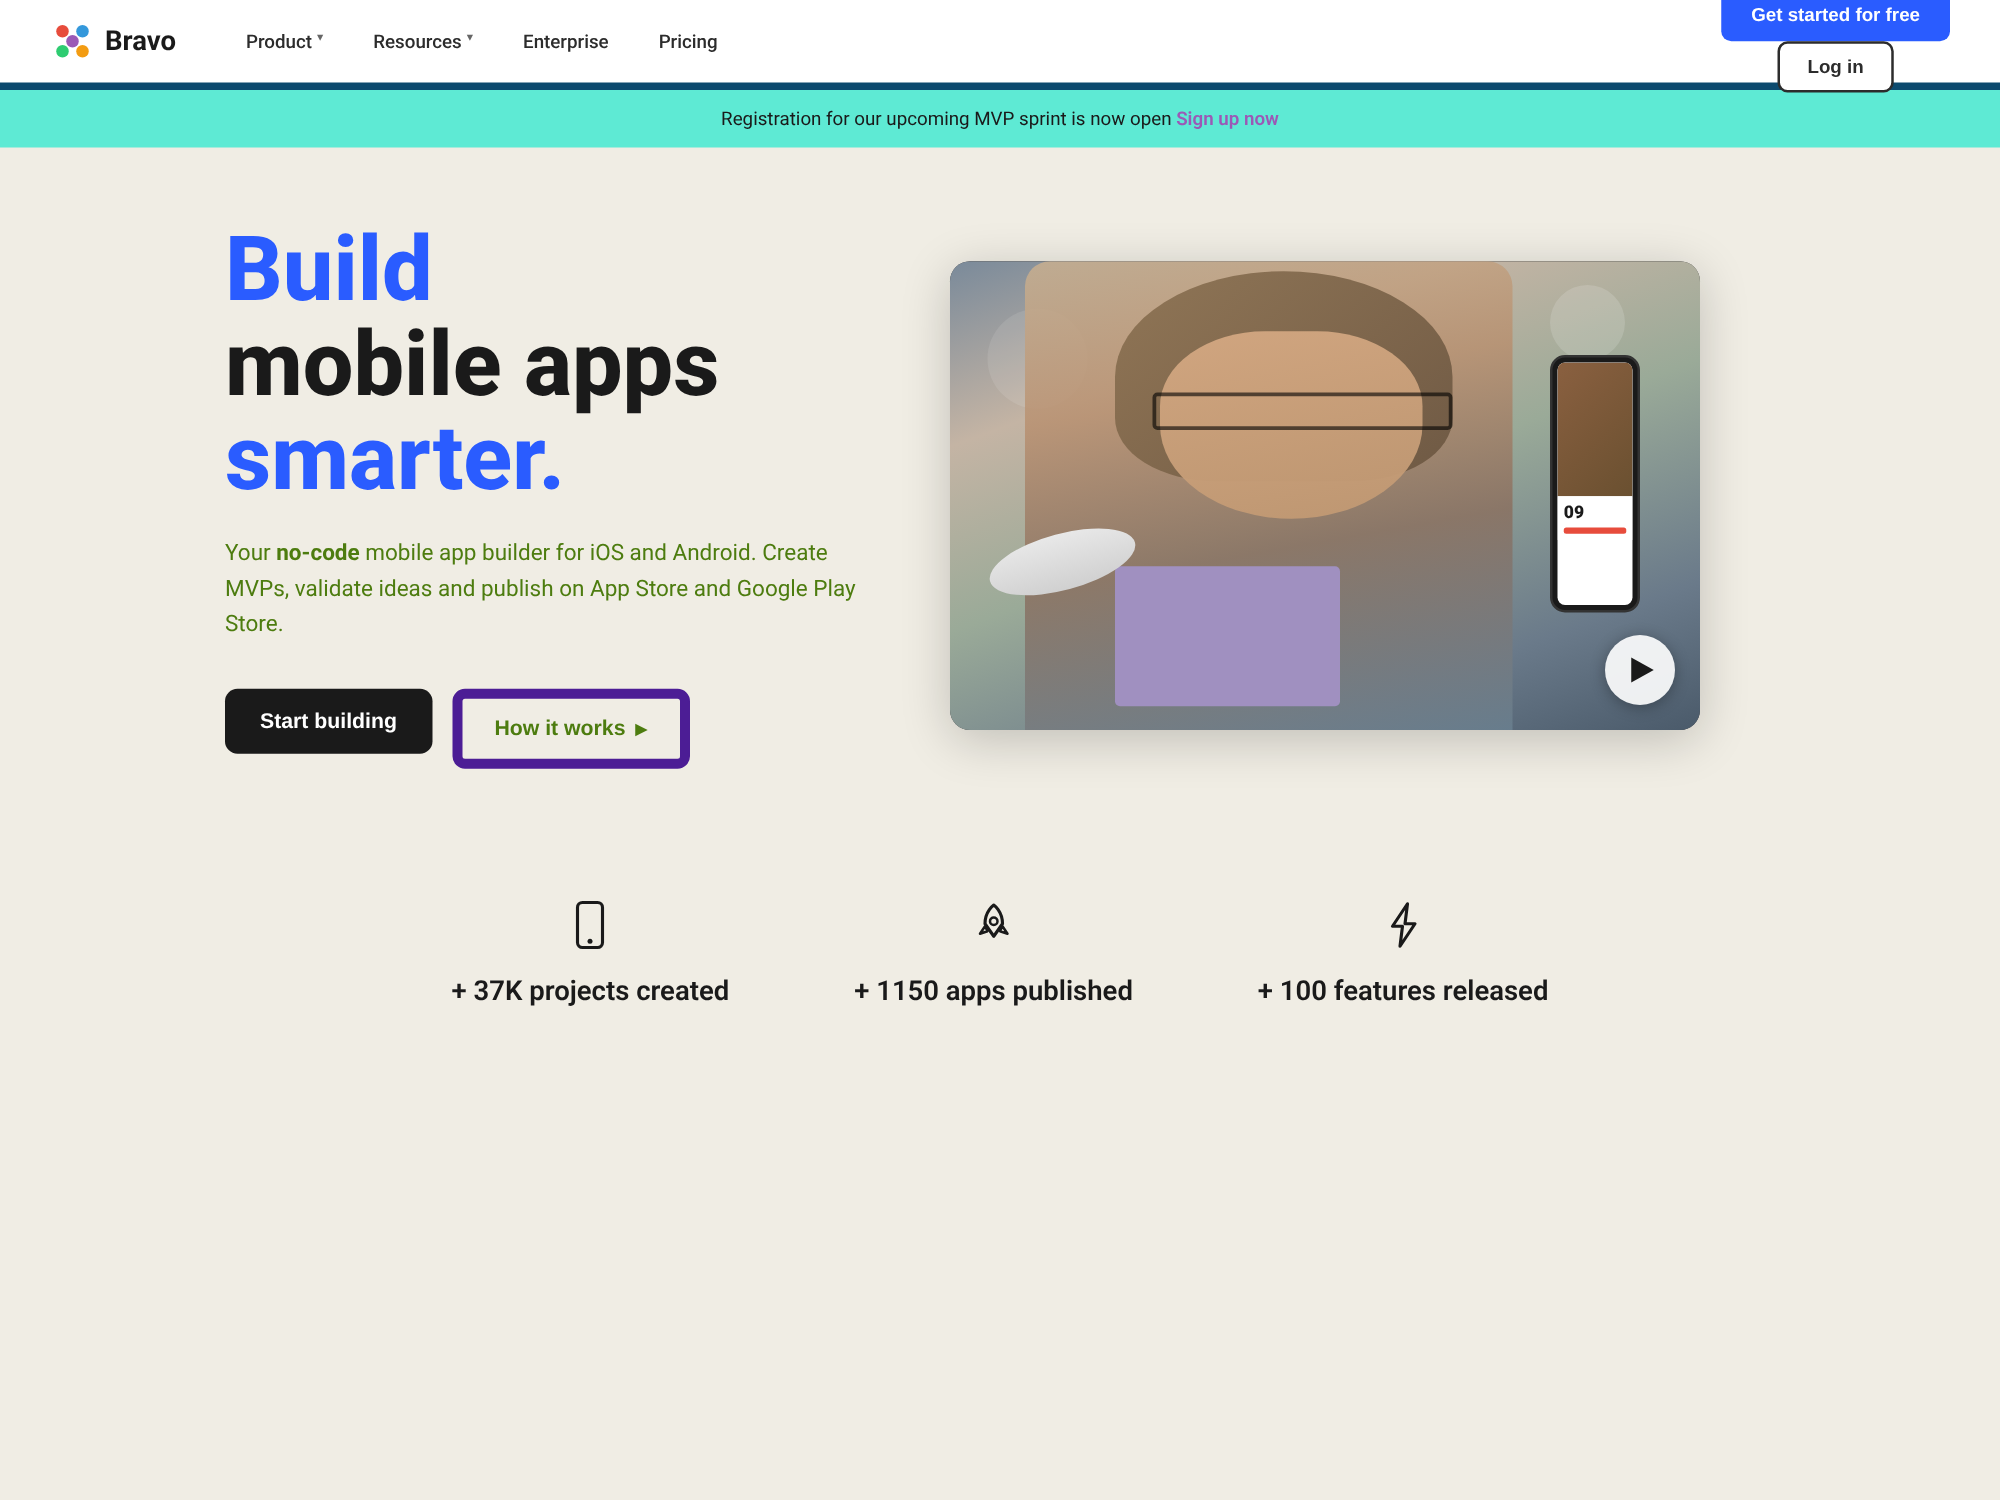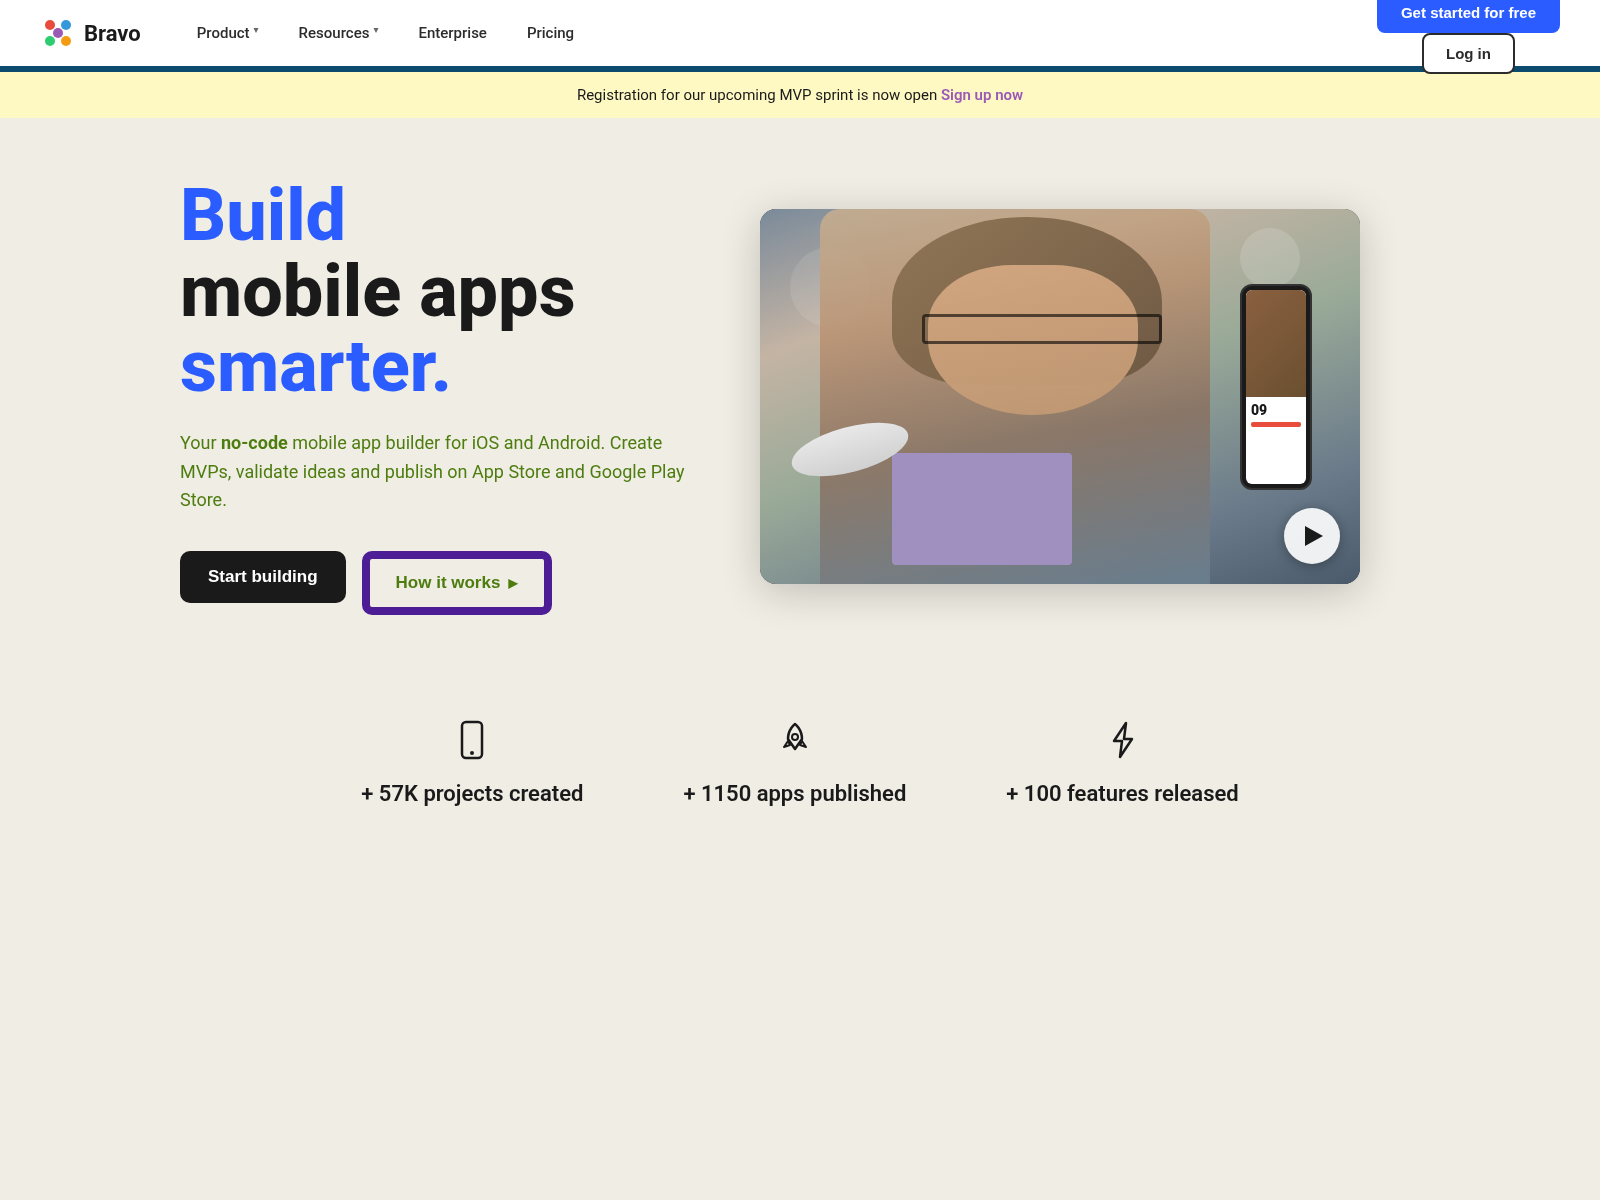--- a/index.html
+++ b/index.html
@@ -79,21 +79,21 @@
       padding: 10px 22px;
       border-radius: 8px;
       font-size: 15px;
       font-weight: 600;
       cursor: pointer;
       text-align: right;
     }
 
     
     .announcement-banner {
-      background: #fef9c3;
+      background: #5eead4;
       text-align: center;
       padding: 14px 40px;
       font-size: 15px;
       color: #1a1a1a;
     }
     .announcement-banner a {
       color: #9b59b6;
       font-weight: 600;
       text-decoration: none;
       cursor: pointer;
@@ -342,21 +342,21 @@
 
 <section class="stats-section">
 
   <div class="stat-item">
     <div class="stat-icon">
       <svg class="icon-svg" viewBox="0 0 42 42" fill="none" xmlns="http://www.w3.org/2000/svg">
         <rect x="11" y="3" width="20" height="36" rx="4" ry="4" stroke="#1a1a1a" stroke-width="2.5" fill="none"></rect>
         <circle cx="21" cy="34" r="2" fill="#1a1a1a"></circle>
       </svg>
     </div>
-    <span class="stat-text">+ 57K projects created</span>
+    <span class="stat-text">+ 37K projects created</span>
   </div>
 
   <div class="stat-item">
     <div class="stat-icon">
       <svg class="icon-svg" viewBox="0 0 42 42" fill="none" xmlns="http://www.w3.org/2000/svg">
         <path d="M21 5 C21 5 28 10 28 20 L21 30 L14 20 C14 10 21 5 21 5Z" stroke="#1a1a1a" stroke-width="2.5" fill="none" stroke-linejoin="round"></path>
         <circle cx="21" cy="18" r="3" stroke="#1a1a1a" stroke-width="2" fill="none"></circle>
         <path d="M14 22 L10 28 L16 26Z" stroke="#1a1a1a" stroke-width="2" fill="none" stroke-linejoin="round"></path>
         <path d="M28 22 L32 28 L26 26Z" stroke="#1a1a1a" stroke-width="2" fill="none" stroke-linejoin="round"></path>
       </svg>

